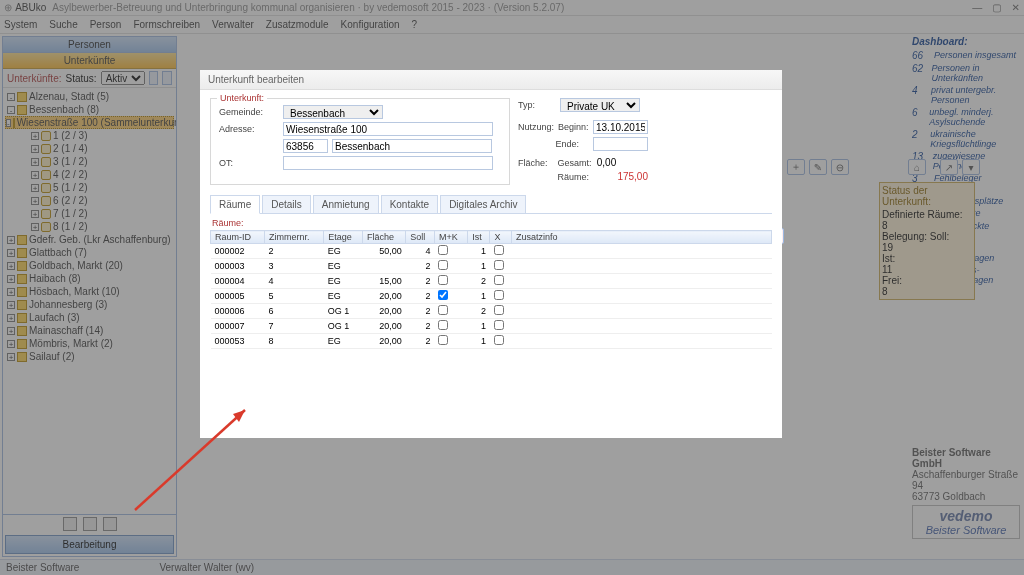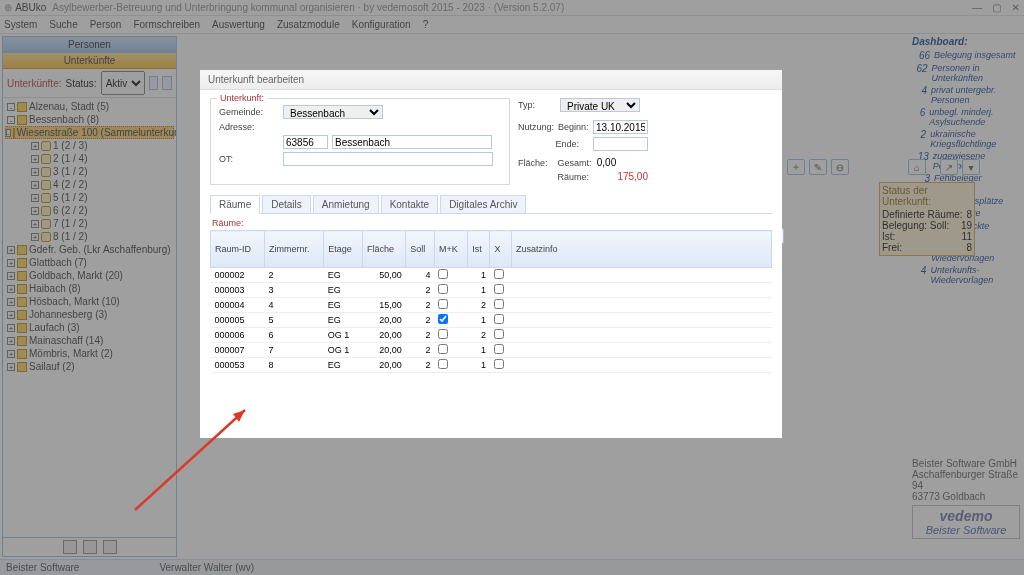--- a/index.html
+++ b/index.html
@@ -9,43 +9,43 @@
   .titlebar .name { color: #333; margin-right: 6px; }
   .titlebar .controls { margin-left: auto; display: flex; gap: 10px; font-size: 11px; color: #666; }
   .menubar { height: 18px; border-bottom: 1px solid #ddd; display: flex; align-items: center; padding: 0 4px; gap: 12px; }
   .menubar span { color: #333; }
   .main { display: flex; height: 525px; }
   .leftcol { width: 175px; border: 1px solid #9bb7e0; margin: 2px; display: flex; flex-direction: column; }
   .leftcol .hdr1 { background: linear-gradient(#cde1fa,#9cc0ec); text-align: center; padding: 2px; color: #222; border-bottom: 1px solid #9bb7e0; }
   .leftcol .hdr2 { background: linear-gradient(#ffe08a,#ffbb33); text-align: center; padding: 2px; color: #333; border-bottom: 1px solid #c69a2d; }
   .leftcol .filterrow { display: flex; align-items: center; padding: 2px 4px; gap: 4px; border-bottom: 1px solid #ddd; }
   .leftcol .filterrow .lab { color: #a33; }
-  .leftcol select { font-size: 10px; height: 24px; }
+  .leftcol select { font-size: 10px; height: 14px; }
   .leftcol .iconbtn { width: 14px; height: 14px; border: 1px solid #9bb7e0; background: #eaf2fc; }
   .tree { flex: 1; overflow: auto; padding: 2px 2px; }
   .tree .row { display: flex; align-items: center; height: 13px; color: #333; white-space: nowrap; }
   .tree .row.sel { background: #ffcc66; border: 1px dotted #a67c00; }
   .tree .sq { display:inline-block; width:8px; height:8px; margin-right:2px; background:#fff; border:1px solid #777; text-align:center; line-height:7px; font-size:8px; }
   .tree .ic { display:inline-block; width:10px; height:10px; margin-right:2px; }
   .tree .ic.house { background:#ffd24d; border:1px solid #b88b00; }
   .tree .ic.leaf { background:#fff0c0; border:1px solid #b88b00; border-radius:2px; }
   .tree .pad { display:inline-block; }
   .leftbottom { border-top:1px solid #9bb7e0; }
   .leftbottom .iconrow { display:flex; justify-content:center; gap:6px; padding:2px; }
   .leftbottom .iconrow div { width:14px; height:14px; border:1px solid #888; background:#eee; }
   .leftbottom .barbtn { background:linear-gradient(#cde1fa,#9cc0ec); text-align:center; padding:3px; margin:2px; border:1px solid #6b90c4; }
   .center { flex:1; position:relative; }
   .dashboard { position:absolute; right:4px; top:2px; width:108px;font-style:italic; }
   .dashboard .title { color:#0a3d91; font-weight:bold; margin-bottom:3px; font-size:10px; }
   .dashboard .item { display:flex; gap:4px; margin-bottom:2px; color:#0a3d91; }
-  .dashboard .item .n { text-align:right; width:18px; }
+  .dashboard .item .n { width:18px; }
   .dashboard .item .t { font-size:9px; }
   .statusbox { position:absolute; left:700px; top:148px; width:96px; background:#fff2d6; border:1px solid #c9a94f; padding:2px; font-size:9px; }
   .statusbox .hd { color:#8a6500; margin-bottom:2px; }
-  .statusbox .row { display:flex; justify-content:space-between; }
+  .statusbox .row { display:flex; justify-content:space-between;flex-direction:column; }
   .toolrow { position:absolute; display:flex; gap:4px; }
   .toolrow .btn { width:18px; height:16px; border:1px solid #9bb7e0; background:#fff; border-radius:2px; display:flex; align-items:center; justify-content:center; font-size:10px; color:#555; }
   .dialog { position:absolute; left:200px; top:70px; width:582px; height:368px; background:#fff; z-index:10; box-shadow:0 0 30px rgba(255,255,255,0.0); }
   .dialog .dlg-title { background:linear-gradient(#f7f7f7,#ececec); padding:4px 8px; color:#666; border-bottom:1px solid #ddd; }
   .dialog .body { padding:8px 10px; display:flex; gap:8px; }
   .group { border:1px solid #d8d8d8; padding:6px 8px 4px; position:relative; }
   .group .legend { position:absolute; top:-6px; left:6px; background:#fff; padding:0 3px; color:#a33; font-size:9px; }
   .formrow { display:flex; align-items:center; margin-bottom:3px; gap:4px; }
   .formrow label { width:60px; color:#444; font-size:9px; }
   .formrow input, .formrow select { border:1px solid #b8c8e0; padding:1px 2px; font-size:10px; height:14px; }
@@ -55,21 +55,21 @@
   .etagen-grid table { width:100%; border-collapse:collapse; }
   .etagen-grid th { background:linear-gradient(#f2f6fc,#dde8f7); text-align:left; padding:2px 4px; font-weight:normal; border:1px solid #ccd8eb; color:#444; }
   .etagen-grid td { padding:1px 4px; border-bottom:1px solid #eee; }
   .etagen-grid tr.sel td { background:#ffe9a8; }
   .tabs { display:flex; border-bottom:1px solid #ccd8eb; margin:2px 10px 0; }
   .tabs .tab { padding:3px 8px; border:1px solid #ccd8eb; border-bottom:none; background:#eef3fb; margin-right:2px; color:#555; }
   .tabs .tab.active { background:#fff; border-bottom:1px solid #fff; margin-bottom:-1px; }
   .rooms { margin:2px 10px; }
   .rooms .legend { color:#a33; font-size:9px; margin:4px 2px 2px; }
   .rooms table { width:100%; border-collapse:collapse; }
-  .rooms th { background:linear-gradient(#f2f6fc,#dde8f7); padding:13px 4px; font-weight:normal; border:1px solid #ccd8eb; color:#444; text-align:left; font-size:9px; }
+  .rooms th { background:linear-gradient(#f2f6fc,#dde8f7); padding:1px 4px; font-weight:normal; border:1px solid #ccd8eb; color:#444; text-align:left; font-size:9px; }
   .rooms td { padding:1px 4px; border-bottom:1px solid #eee; font-size:9px; }
   .rooms tr.sel td { background:#ffe9a8; }
   .rooms input[type=checkbox]{ width:10px; height:10px; }
   .toolbar2 { position:absolute; right:6px; top:230px; z-index:9; }
   .statusbar { position:absolute; bottom:0; left:0; right:0; height:16px; background:#eef3fb; border-top:1px solid #ccd8eb; display:flex; align-items:center; padding:0 6px; gap:80px; color:#444; }
   .vendor { position:absolute; right:4px; bottom:20px; width:108px; font-size:8px; color:#555; z-index:2; }
   .vendor .logo { background:#fff; border:1px solid #bbb; padding:2px; margin-top:3px; text-align:center; }
   .vendor .logo .v1 { color:#5a6fa0; font-style:italic; font-weight:bold; font-size:14px; }
   .vendor .logo .v2 { color:#3a5ca8; font-style:italic; font-size:11px; }
   .arrow { position:absolute; left:125px; top:400px; z-index:20; }
@@ -88,21 +88,21 @@
     <span>▢</span>
     <span>✕</span>
   </div>
 </div>
 
 <div class="menubar" id="menubar">
     <span>System</span>
     <span>Suche</span>
     <span>Person</span>
     <span>Formschreiben</span>
-    <span>Auswertung</span>
+    <span>Verwalter</span>
     <span>Zusatzmodule</span>
     <span>Konfiguration</span>
     <span>?</span>
   </div>
 
 <div class="main">
 
   <div class="leftcol">
     <div class="hdr1">Personen</div>
     <div class="hdr2">Unterkünfte</div>
@@ -240,31 +240,32 @@
           <span class="ic house"></span>
           <span>Sailauf  (2)</span>
         </div>
       </div>
     <div class="leftbottom">
       <div class="iconrow">
         <div></div>
         <div></div>
         <div></div>
       </div>
+      <div class="barbtn">Bearbeitung</div>
     </div>
   </div>
 
   <div class="center">
 
     <div class="dashboard">
       <div class="title">Dashboard:</div>
       <div id="dashitems">
           <div class="item">
             <span class="n">66</span>
-            <span class="t">Belegung insgesamt</span>
+            <span class="t">Personen insgesamt</span>
           </div>
           <div class="item">
             <span class="n">62</span>
             <span class="t">Personen in Unterkünften</span>
           </div>
           <div class="item">
             <span class="n">4</span>
             <span class="t">privat untergebr. Personen</span>
           </div>
           <div class="item">
@@ -333,21 +334,21 @@
       <div class="btn">✎</div>
       <div class="btn">⊖</div>
     </div>
     <div class="toolrow" style="left:729px; top:125px;">
       <div class="btn">⌂</div>
       <div class="btn" style="margin-left:10px">↗</div>
       <div class="btn">▾</div>
     </div>
 
     <div class="vendor">
-      <div style="font-weight:normal">Beister Software GmbH</div>
+      <div style="font-weight:bold">Beister Software GmbH</div>
       <div>Aschaffenburger Straße 94</div>
       <div>63773 Goldbach</div>
       <div class="logo">
         <div class="v1">vedemo</div>
         <div class="v2">Beister Software</div>
       </div>
     </div>
   </div>
 </div>
 
@@ -390,20 +391,21 @@
   <div class="dlg-title">Unterkunft bearbeiten</div>
   <div class="body">
     <div class="group" style="width:300px">
       <div class="legend">Unterkunft:</div>
       <div class="formrow">
         <label>Gemeinde:</label>
         <select style="width:100px"><option id="gemopt">Bessenbach</option></select>
       </div>
       <div class="formrow">
         <label>Adresse:</label>
+        <input style="width: 210px;" value="Wiesenstraße 100">
       </div>
       <div class="formrow">
         <label></label>
         <input style="width: 45px;" value="63856">
         <input style="width: 160px;" value="Bessenbach">
       </div>
       <div class="formrow">
         <label>OT:</label>
         <input style="width: 210px;" value="">
       </div>

